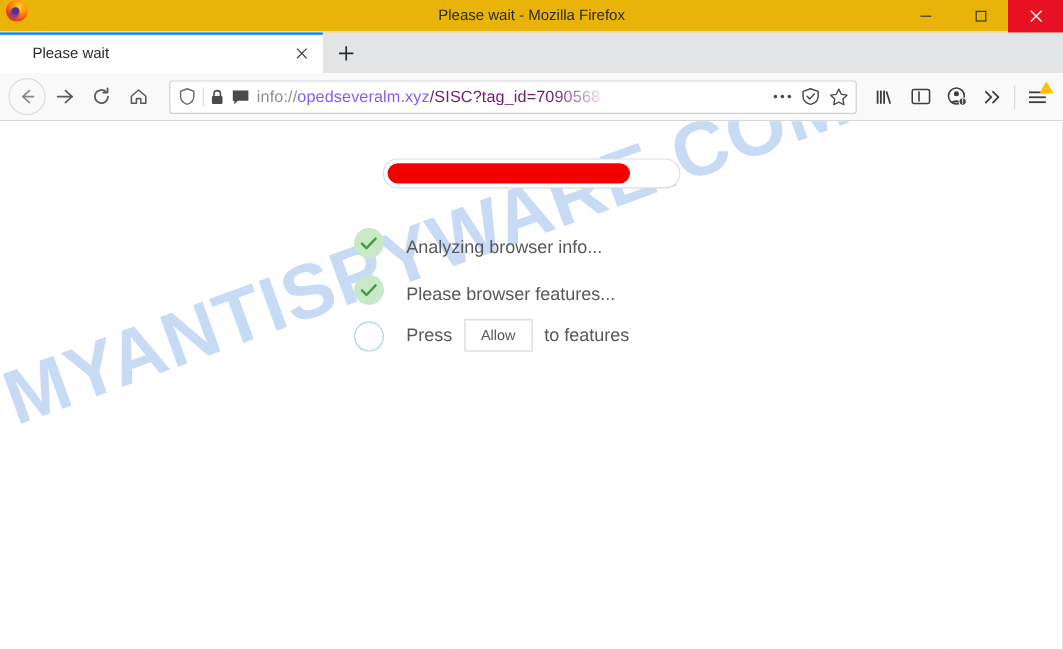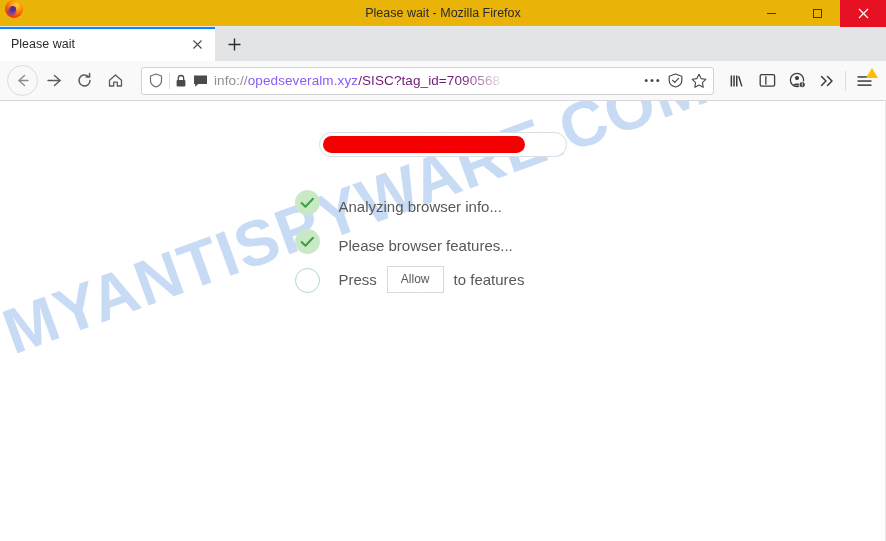--- a/index.html
+++ b/index.html
@@ -73,26 +73,27 @@
   
   #tabstrip {
     height: 34px;
     background: #e3e4e6;
     display: flex;
     align-items: flex-end;
     box-sizing: border-box;
   }
   #tab-active {
     position: relative;
-    width: 215px;
+    width: 269px;
     height: 34px;
     background: #ffffff;
     display: flex;
     align-items: center;
     box-sizing: border-box;
+    padding-left: 16px;
   }
   #tab-active::before {
     content: "";
     position: absolute;
     top: 0; left: 0; right: 0;
     height: 2px;
     background: #0a84ff;
   }
   #tab-label {
     margin-left: 11px;

